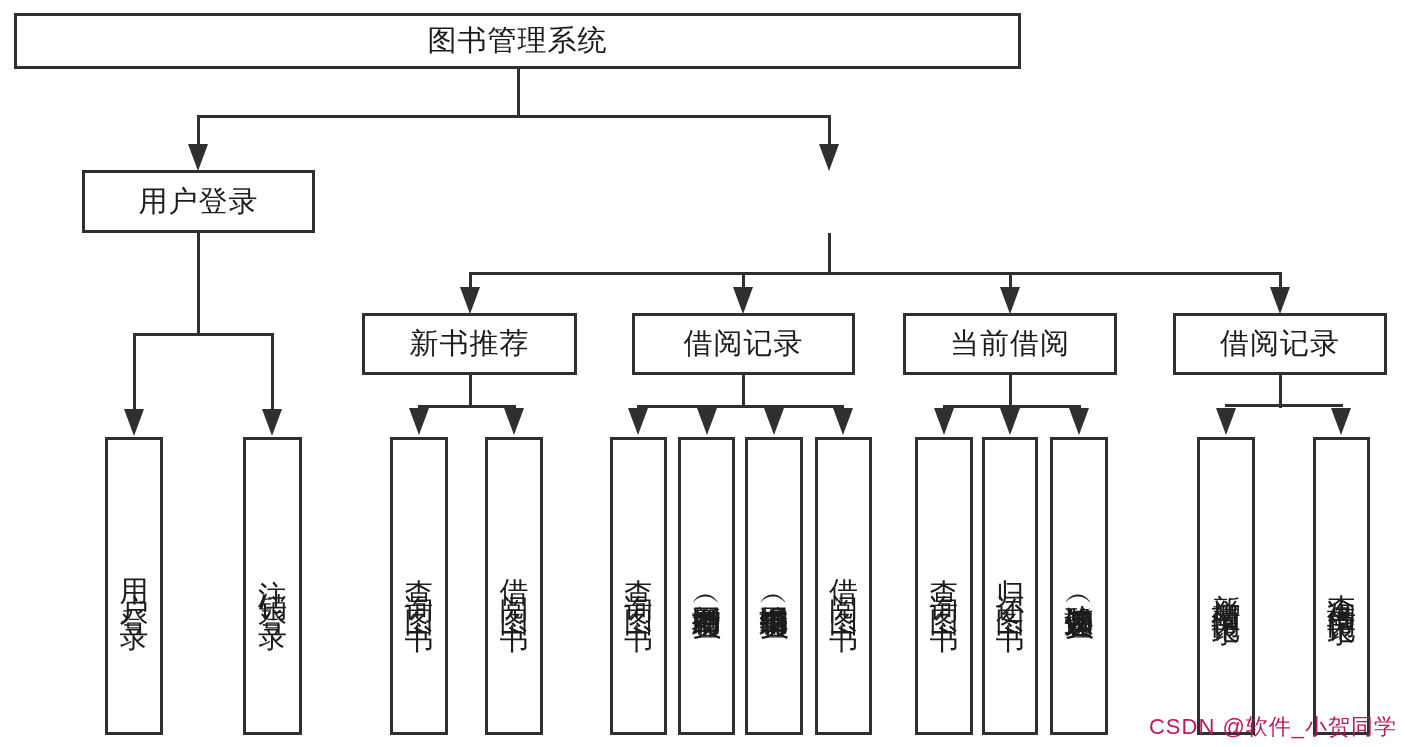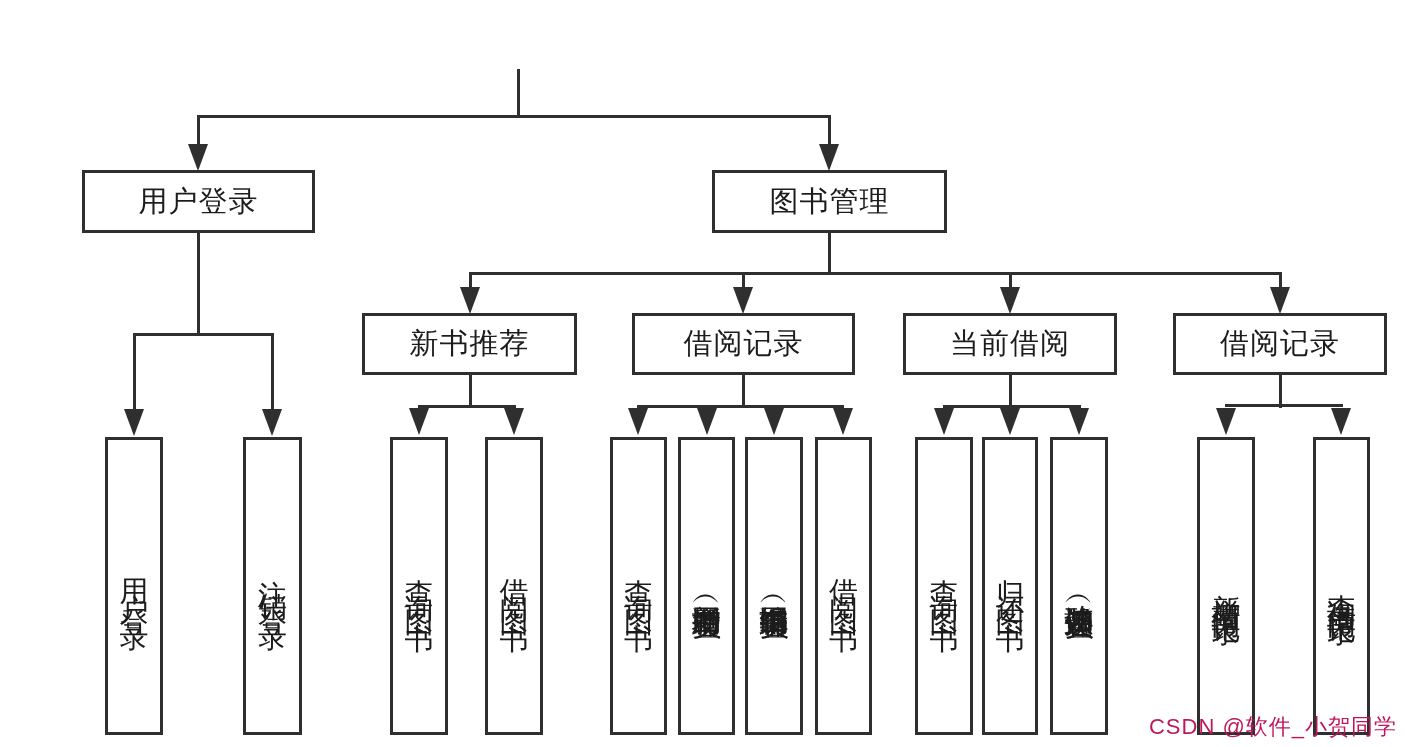--- a/index.html
+++ b/index.html
@@ -52,33 +52,33 @@
     color: #be185d;
     letter-spacing: 1px;
     z-index: 5;
   }
 </style>
 </head>
 <body>
 
 <div class="canvas">
 
+  <div class="node" style="left:14px; top:13px; width:1007px; height:56px;">
+    <span>图书管理系统</span>
+  </div>
 
   <div class="vline" style="left:517px; top:69px; height:49px;"></div>
   <div class="hline" style="left:197px; top:115px; width:634px;"></div>
   <div class="vline" style="left:197px; top:115px; height:31px;"></div>
   <div class="arrow" style="left:198px; top:144px;"></div>
   <div class="vline" style="left:828px; top:115px; height:31px;"></div>
   <div class="arrow" style="left:829px; top:144px;"></div>
 
   <div class="node" style="left:82px; top:170px; width:233px; height:63px;">
     <span>用户登录</span>
-  </div>
-  <div class="node" style="left:712px; top:170px; width:235px; height:63px;">
-    <span>图书管理</span>
   </div>
 
   <div class="vline" style="left:197px; top:233px; height:103px;"></div>
   <div class="hline" style="left:133px; top:333px; width:141px;"></div>
   <div class="vline" style="left:133px; top:333px; height:77px;"></div>
   <div class="arrow" style="left:134px; top:409px;"></div>
   <div class="vline" style="left:271px; top:333px; height:77px;"></div>
   <div class="arrow" style="left:272px; top:409px;"></div>
 
   <div class="vline" style="left:828px; top:233px; height:42px;"></div>

